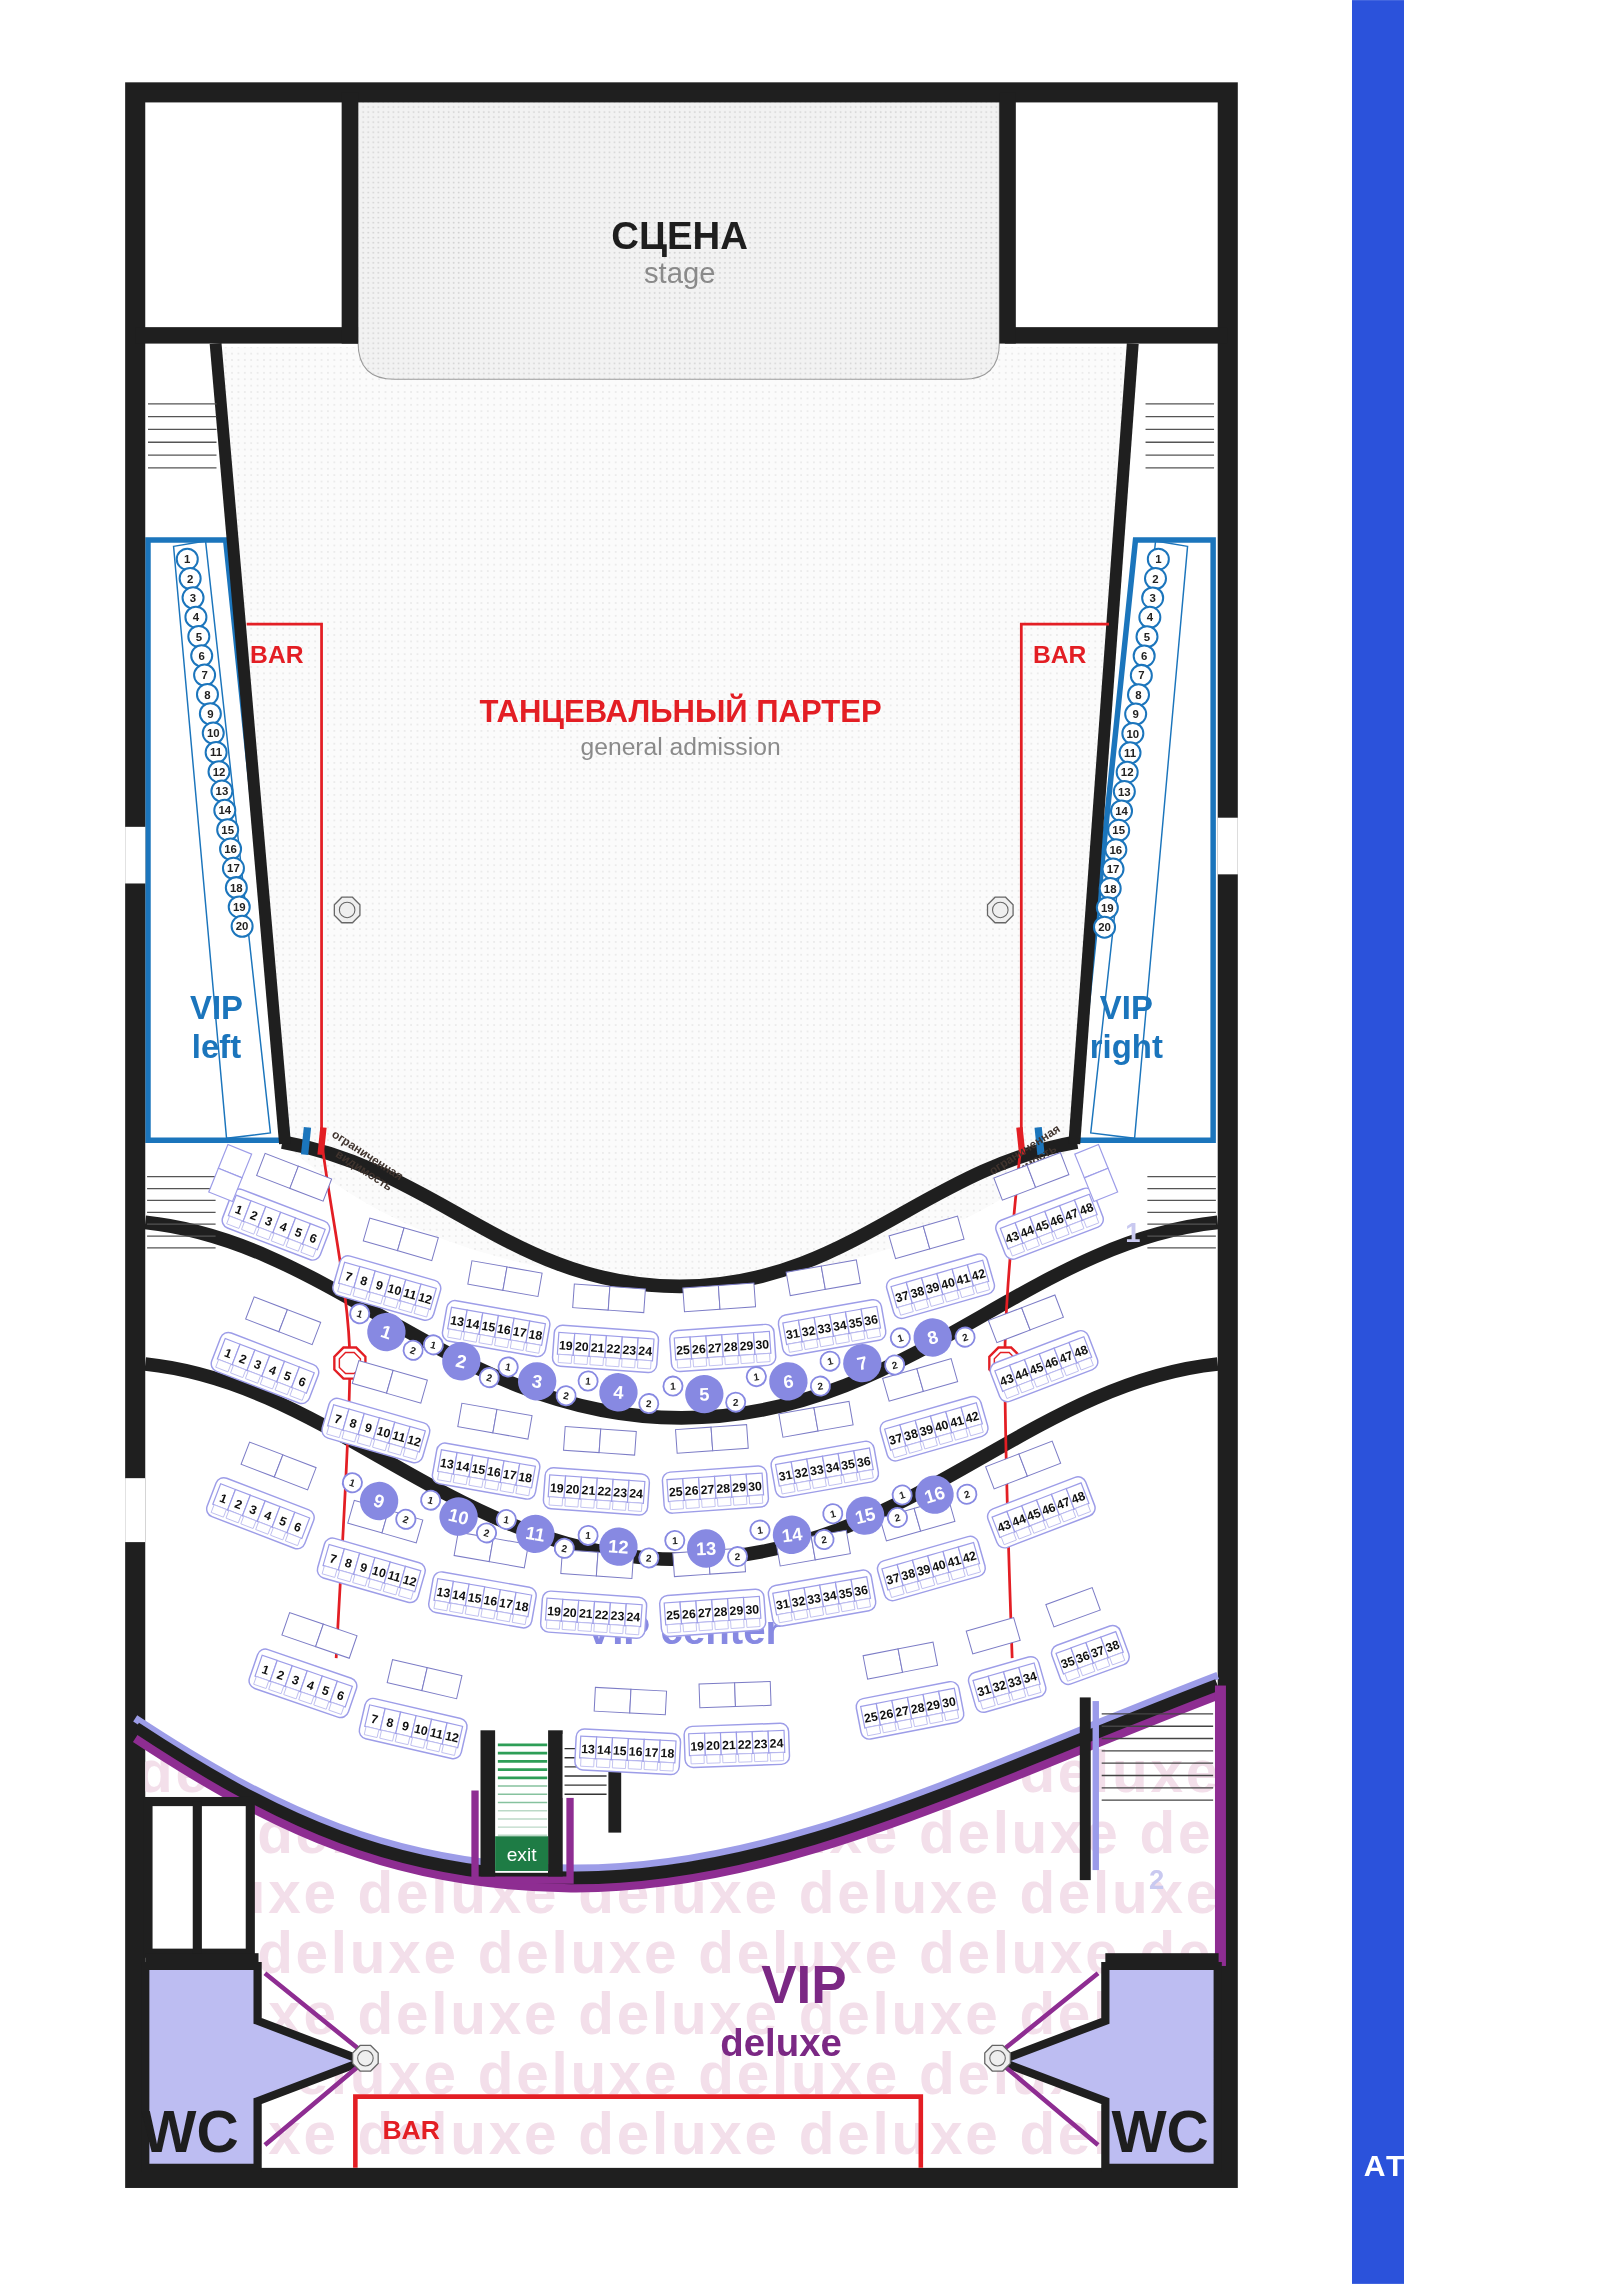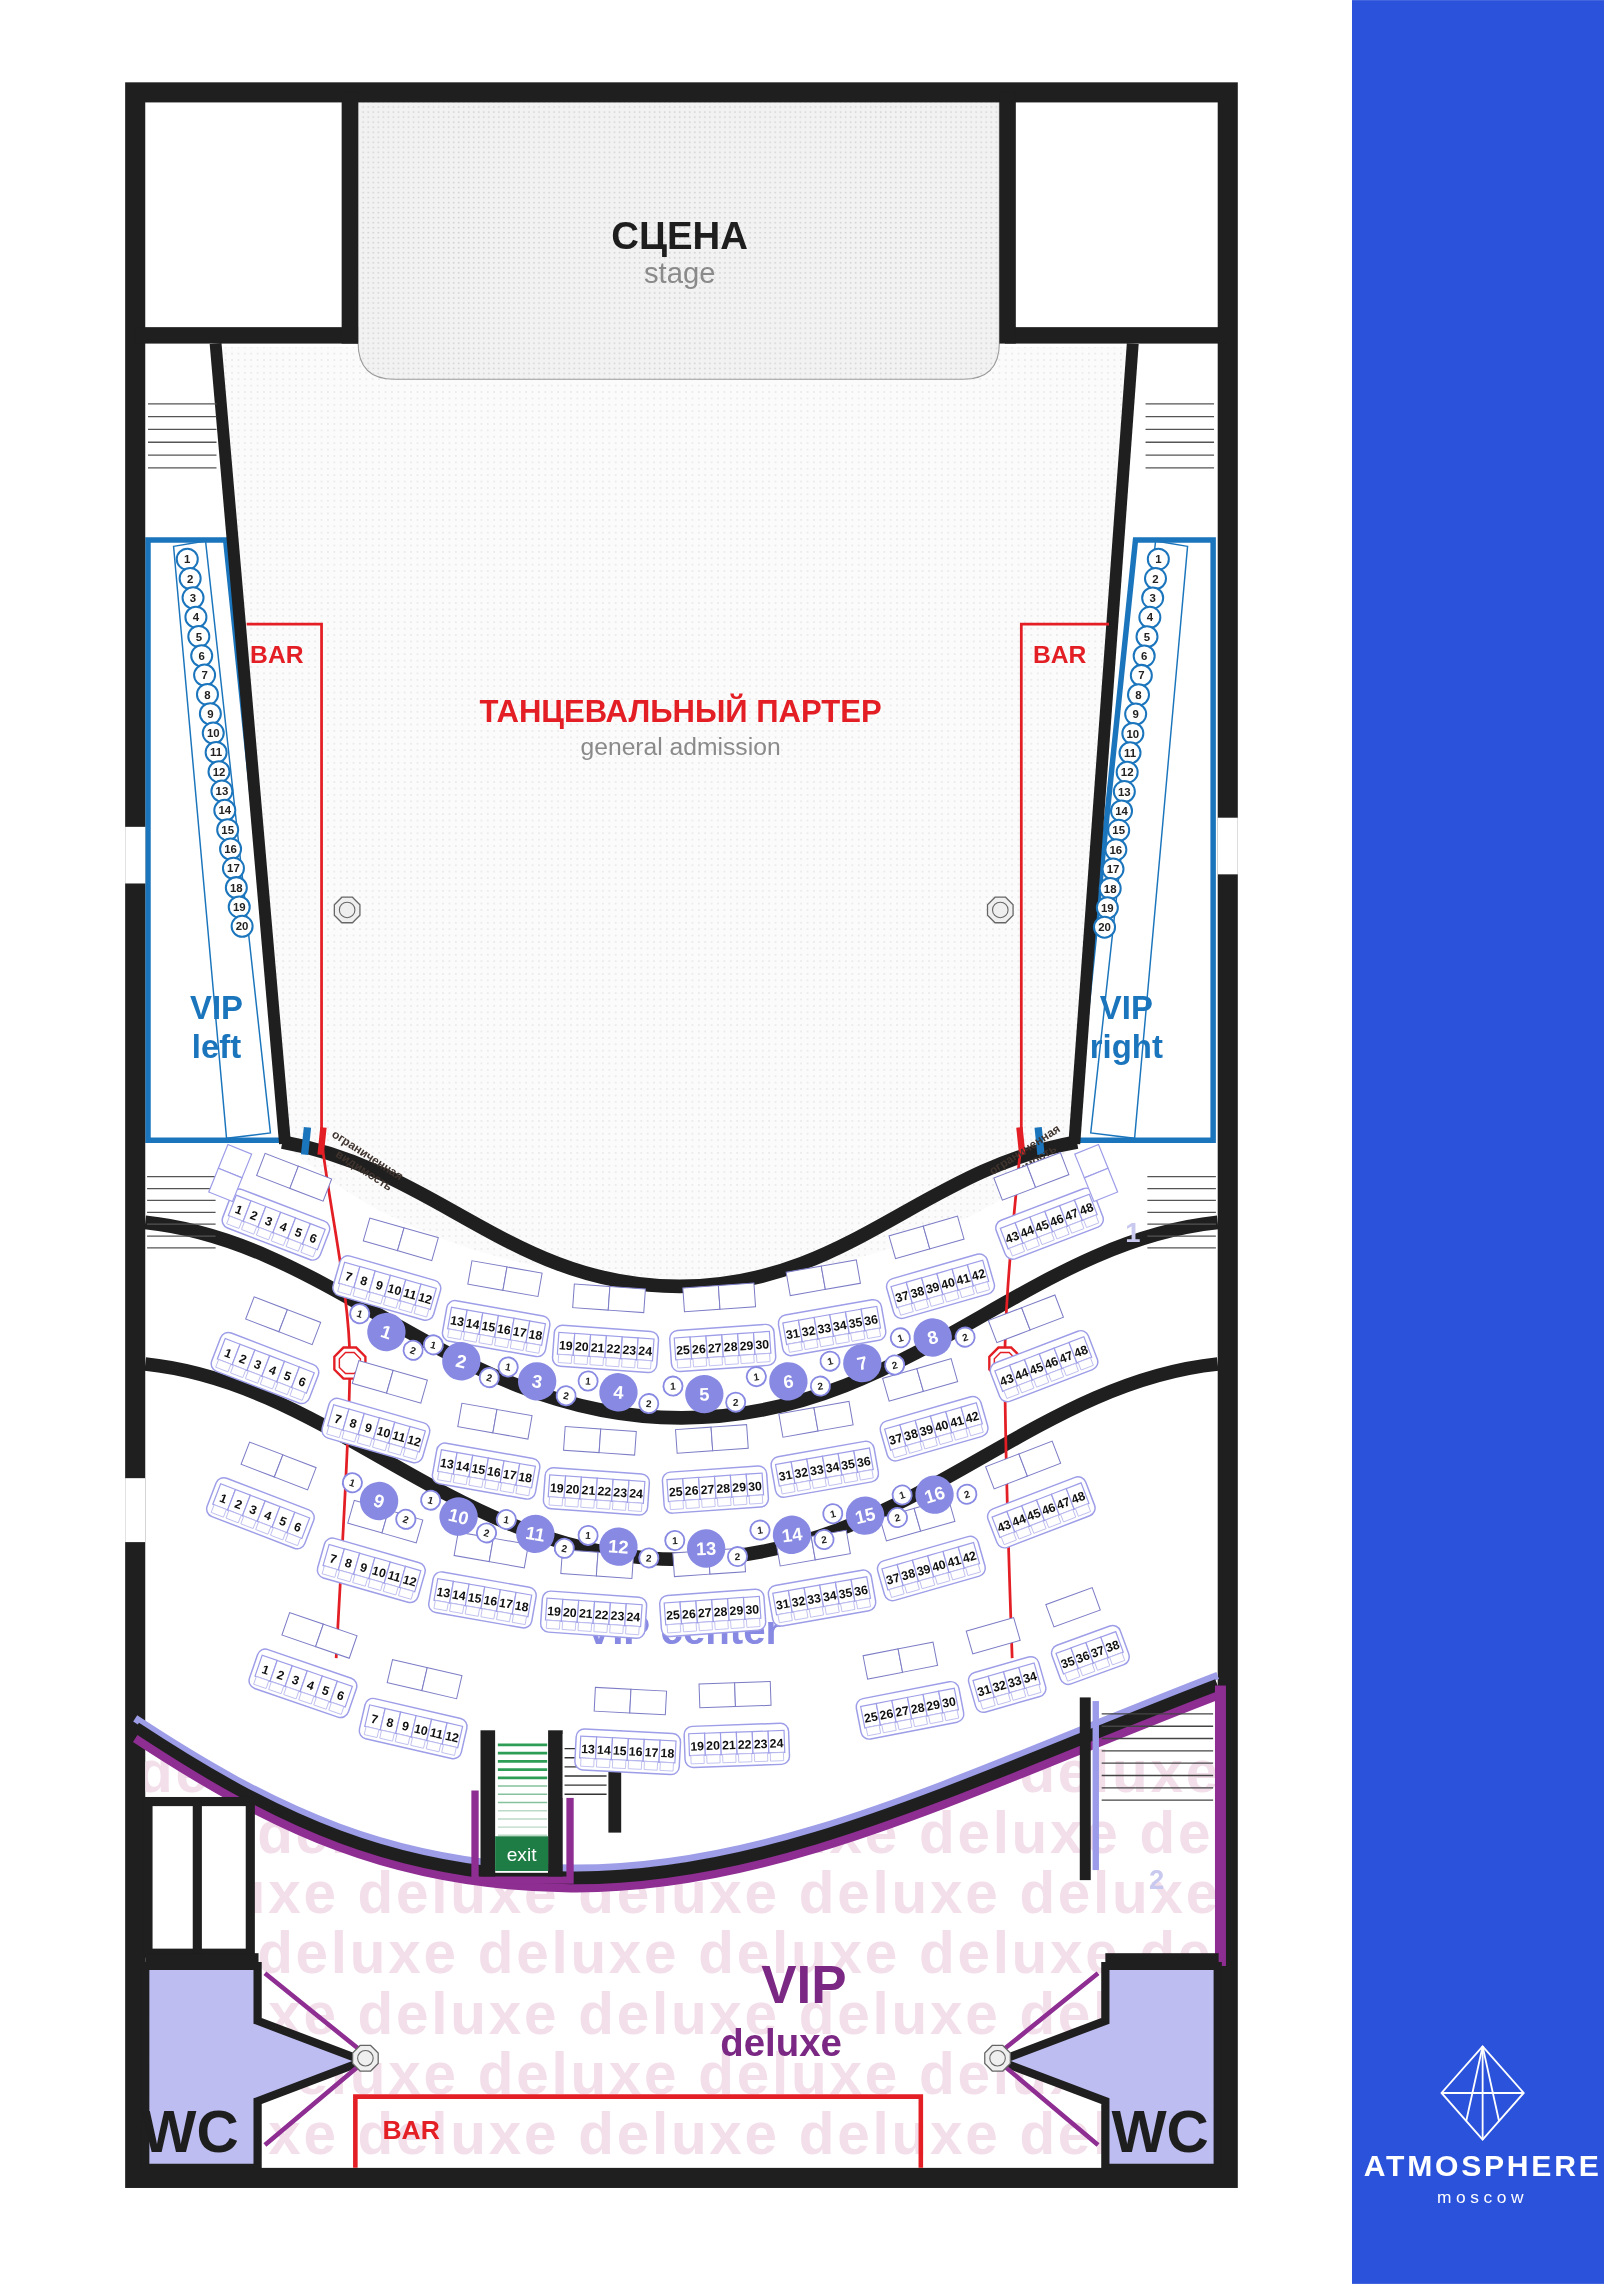--- a/index.html
+++ b/index.html
@@ -1,17 +1,17 @@
 <!DOCTYPE html>
 <html style="font-size:14.6px"><head>
 <meta charset="utf-8">
 <style>
   html,body{margin:0;padding:0;background:#fff;}
   body{font-family:"Liberation Sans", sans-serif;}
-  .canvas{position:relative;width:1604px;height:2284px;overflow:hidden;background:#fff;text-decoration:underline;}
+  .canvas{position:relative;width:1404px;height:2284px;overflow:hidden;background:#fff;text-decoration:underline;}
   svg{display:block;}
   text{font-family:"Liberation Sans", sans-serif;}
 </style>
 </head>
 <body>
 
 <div class="canvas">
 <svg viewBox="0 0 1769 2500" width="1616" height="2284">
   <defs>
     <pattern id="dotsGA" width="7" height="7" patternUnits="userSpaceOnUse">

